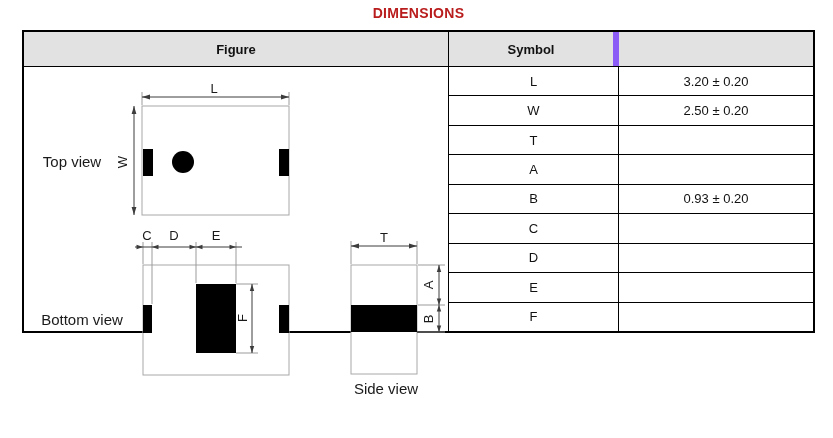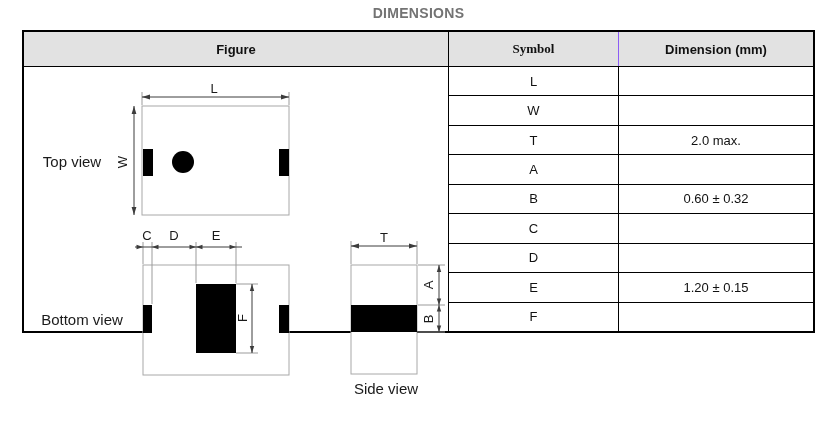--- a/index.html
+++ b/index.html
@@ -1,27 +1,27 @@
 <!DOCTYPE html>
 <html><head>
 <meta charset="utf-8">
 <style>
   html,body{margin:0;padding:0;background:#ffffff;}
   body{width:833px;height:438px;position:relative;font-family:"Liberation Sans",sans-serif;color:#111;}
   #page{position:absolute;inset:0;background:#fff;}
 
   .title{position:absolute;left:22px;top:5px;width:793px;text-align:center;
-         font-size:14px;font-weight:bold;letter-spacing:.3px;color:#737373;}
+         font-size:14px;font-weight:bold;letter-spacing:.3px;color:#b91c1c;}
 
   .dim-table{position:absolute;left:22px;top:30px;width:793px;height:303px;
              border:2px solid #000;box-sizing:border-box;display:flex;flex-direction:column;background:#fff;}
   .header-row{display:flex;height:35px;border-bottom:1px solid #000;background:#e2e2e2;box-sizing:border-box;}
   .hcell{display:flex;align-items:center;justify-content:center;font-weight:bold;font-size:13px;box-sizing:border-box;}
   .h-figure{width:425px;border-right:1px solid #000;}
-  .h-symbol{width:170px;border-right:1px solid #8b5cf6;font-family:Liberation Serif, serif;}
+  .h-symbol{width:170px;border-right:6px solid #8b5cf6;}
   .h-dim{flex:1;}
 
   .body-row{flex:1;display:flex;min-height:0;}
   .figure-cell{width:425px;border-right:1px solid #000;box-sizing:border-box;position:relative;background:#fff;}
   .rows{flex:1;display:flex;flex-direction:column;}
   .drow{flex:1;display:flex;border-bottom:1px solid #000;box-sizing:border-box;}
   .drow:last-child{border-bottom:none;}
   .cell{display:flex;align-items:center;justify-content:center;font-size:13px;box-sizing:border-box;}
   .c-symbol{width:170px;border-right:1px solid #000;}
   .c-dim{flex:1;}
@@ -36,21 +36,20 @@
 
 <div id="page">
 
   <div class="title">DIMENSIONS</div>
 
   <div class="dim-table">
 
     <div class="header-row">
       <div class="hcell h-figure">Figure</div>
       <div class="hcell h-symbol">Symbol</div>
-      <div class="hcell h-dim">Dimension (mm)</div>
     </div>
 
     <div class="body-row">
 
       <div class="figure-cell">
         <svg width="425" height="353" viewBox="0 0 425 353">
 
           <g>
             <rect x="118" y="39" width="147" height="109" fill="#ffffff" stroke="#a8a8a8" stroke-width="1"></rect>
             <rect x="119" y="82" width="10" height="27" fill="#000"></rect>
@@ -126,44 +125,44 @@
             <text transform="translate(409,252) rotate(-90)" text-anchor="middle" class="dim-label">B</text>
 
             <text x="362" y="327" text-anchor="middle" class="view-label">Side view</text>
           </g>
         </svg>
       </div>
 
       <div class="rows">
         <div class="drow">
           <div class="cell c-symbol">L</div>
+          <div class="cell c-dim">3.20 ± 0.20</div>
         </div>
         <div class="drow">
           <div class="cell c-symbol">W</div>
+          <div class="cell c-dim">2.50 ± 0.20</div>
         </div>
         <div class="drow">
           <div class="cell c-symbol">T</div>
-          <div class="cell c-dim">2.0 max.</div>
         </div>
         <div class="drow">
           <div class="cell c-symbol">A</div>
         </div>
         <div class="drow">
           <div class="cell c-symbol">B</div>
-          <div class="cell c-dim">0.60 ± 0.32</div>
+          <div class="cell c-dim">0.93 ± 0.20</div>
         </div>
         <div class="drow">
           <div class="cell c-symbol">C</div>
         </div>
         <div class="drow">
           <div class="cell c-symbol">D</div>
         </div>
         <div class="drow">
           <div class="cell c-symbol">E</div>
-          <div class="cell c-dim">1.20 ± 0.15</div>
         </div>
         <div class="drow">
           <div class="cell c-symbol">F</div>
         </div>
       </div>
 
     </div>
   </div>
 </div>
 

